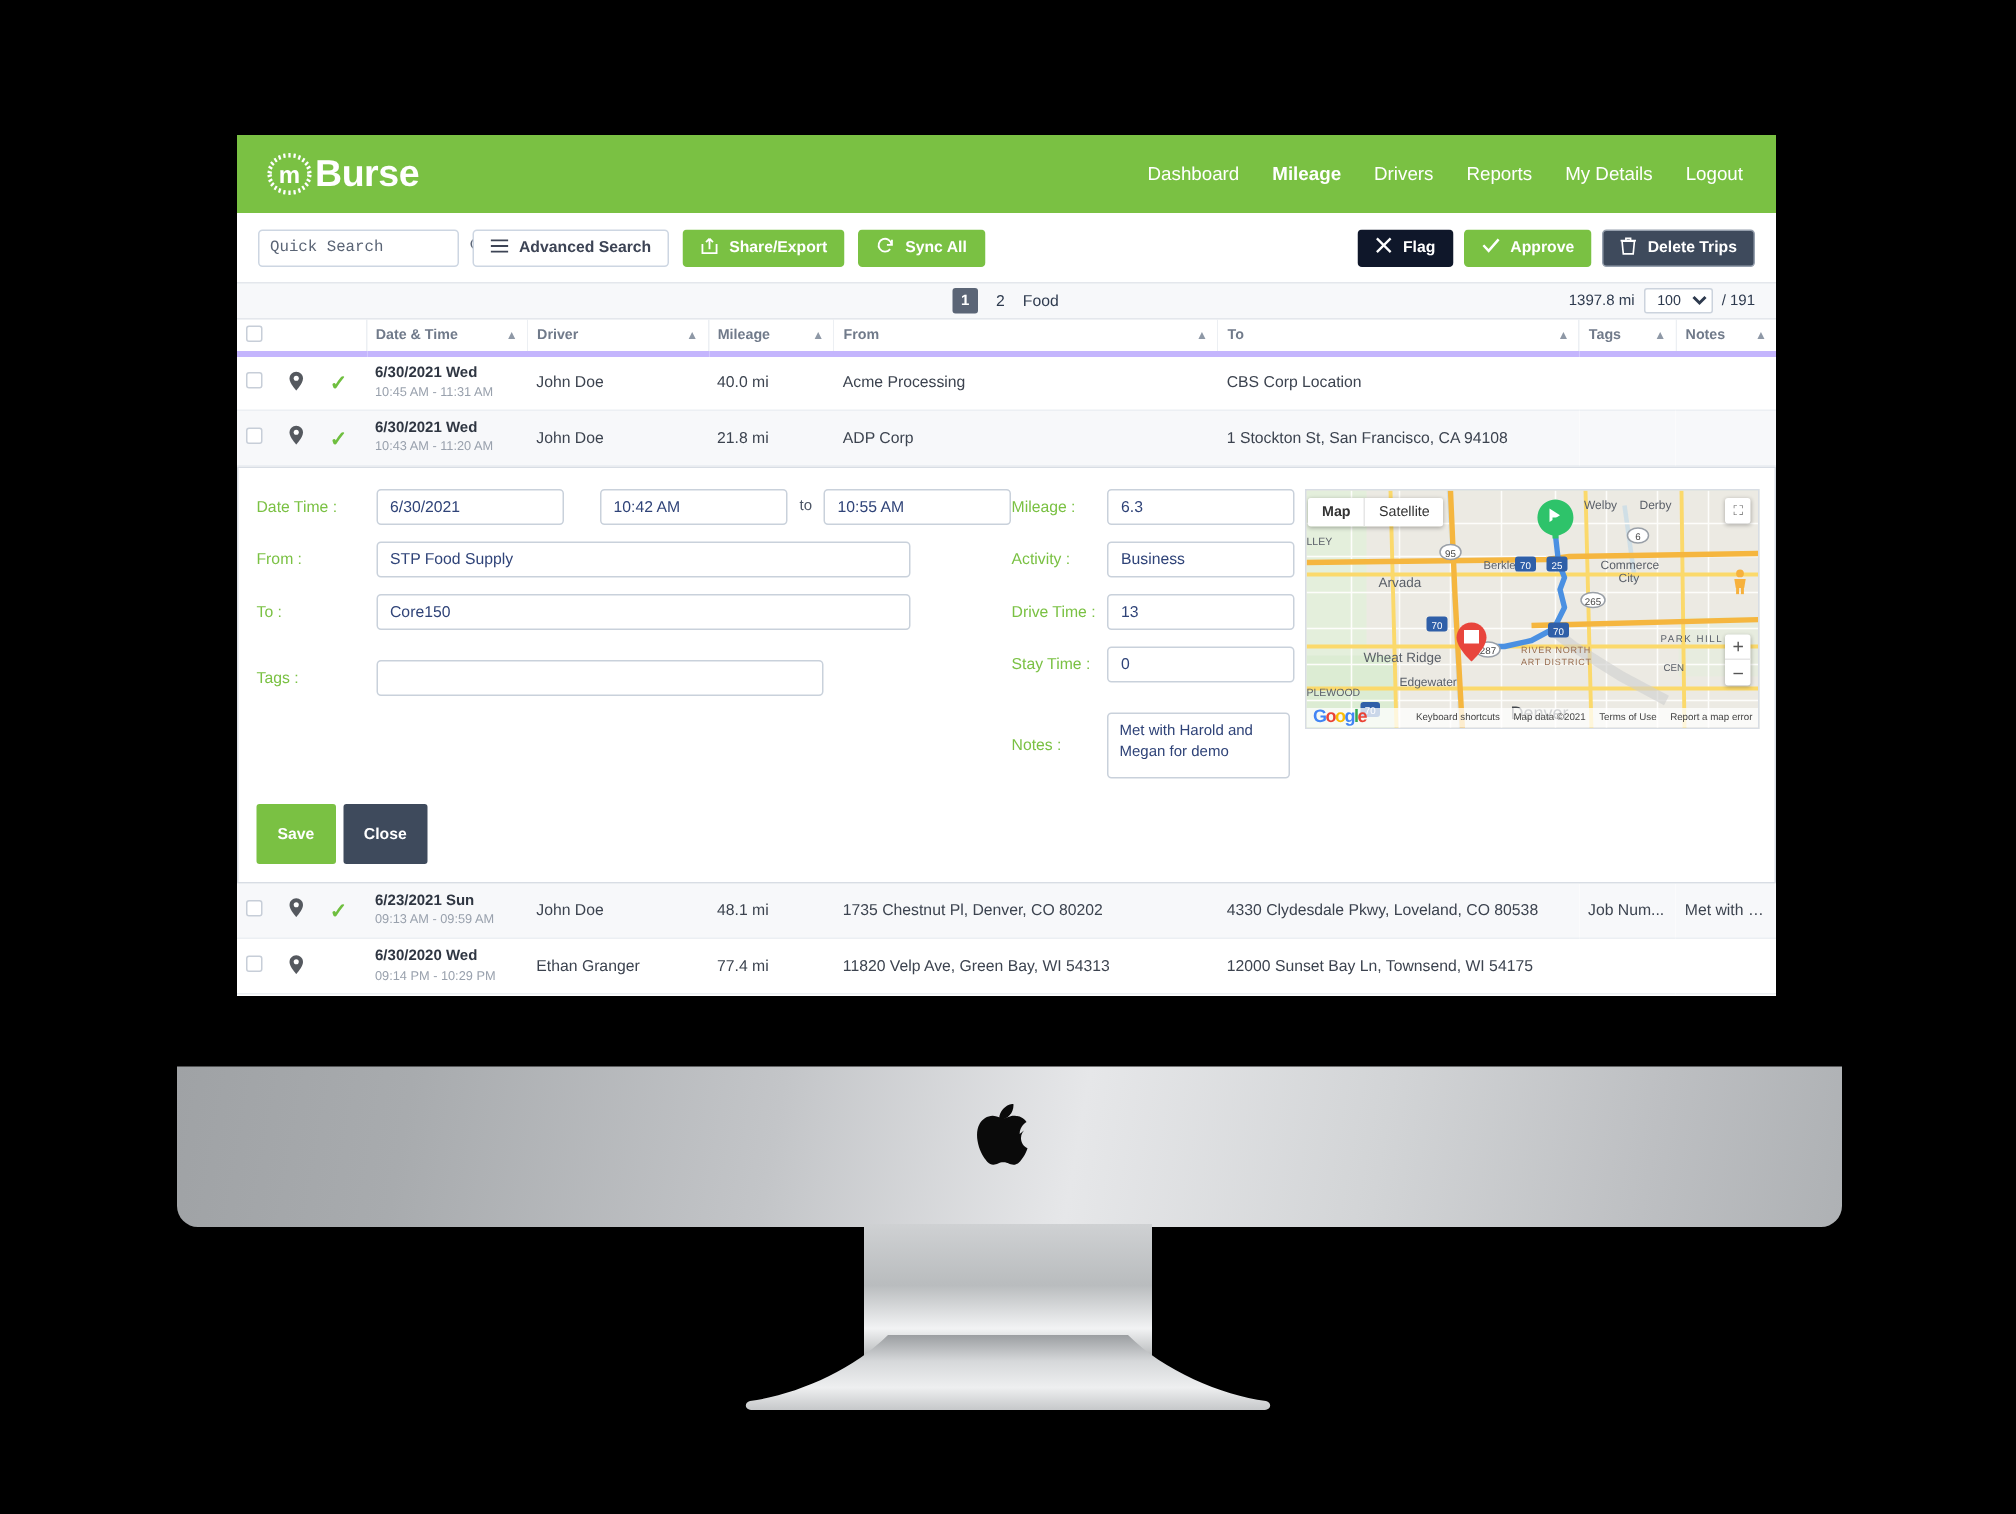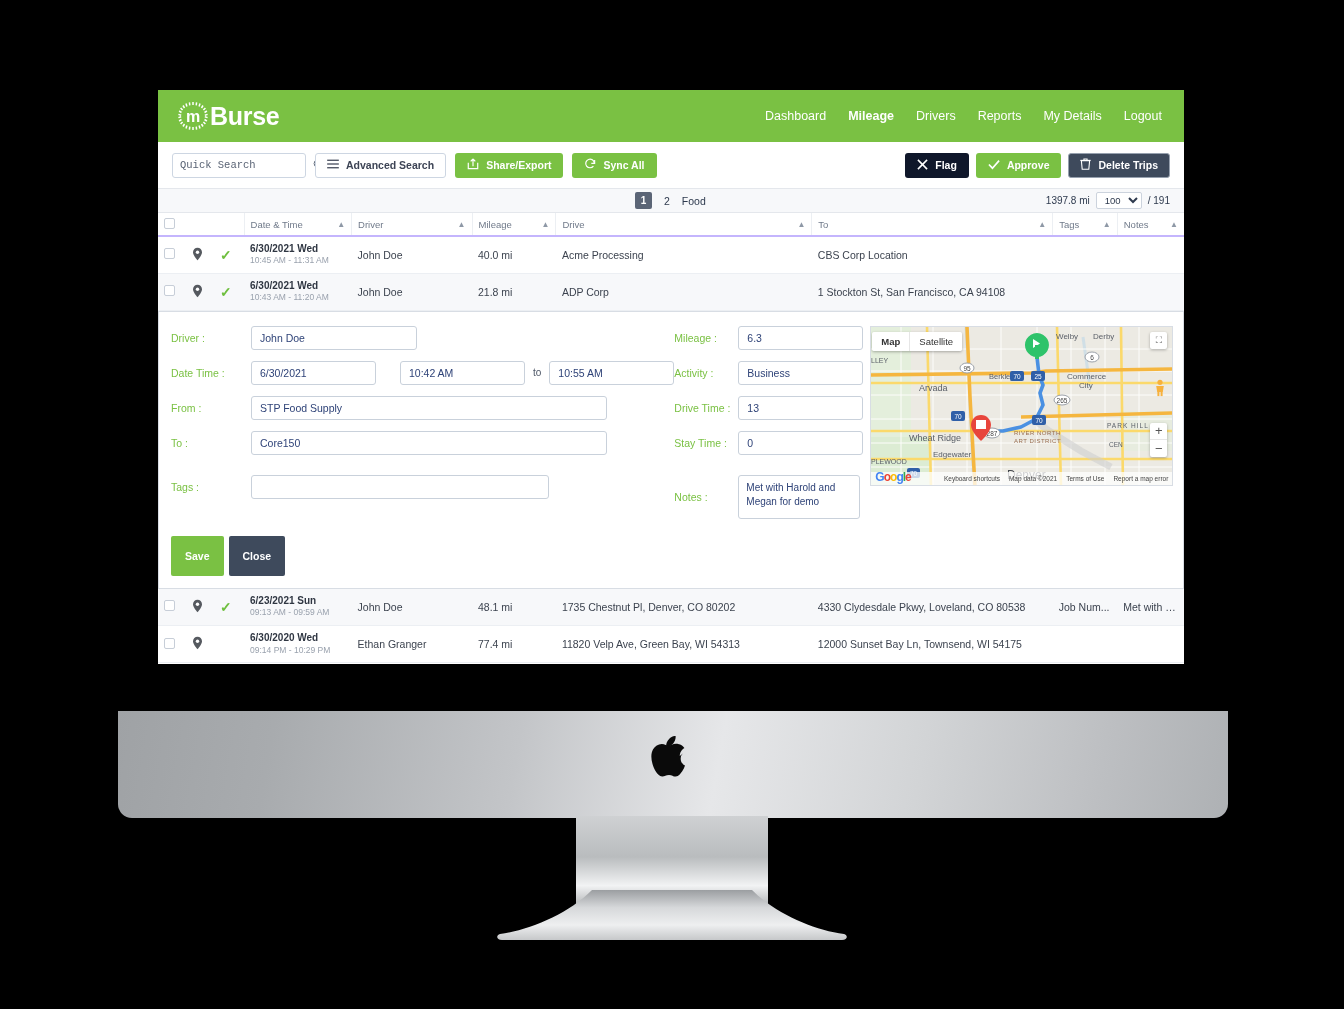--- a/index.html
+++ b/index.html
@@ -100,22 +100,22 @@
     font-size:10px; color:#2e3a4e;
   }
   .pg-select {
     width:46px; height:17px; border:1px solid #ccd3dd; border-radius:2px; background:#fff;
     font-size:9.5px; color:#2e3a4e; font-family:"Liberation Sans", sans-serif; padding-left:4px;
   }
 
   
   table.grid { width:100%; border-collapse:collapse; table-layout:fixed; }
   table.grid th {
-    background:#fff; border-bottom:2px solid #c4b5fd; height:23px;
-    font-size:9.5px; font-weight:normal; color:#707a8a; text-align:left;
+    background:#fff; border-bottom:4px solid #c4b5fd; height:23px;
+    font-size:9.5px; font-weight:bold; color:#707a8a; text-align:left;
     padding:0 6px; position:relative; vertical-align:middle;
   }
   .th-inner { display:flex; align-items:center; justify-content:space-between; }
   .caret { font-size:8px; color:#8e98a6; margin-left:4px; }
   .col-sep { border-left:1px solid #eceff3; }
   table.grid td {
     height:37px; font-size:10.5px; color:#3c434f; padding:0 6px;
     vertical-align:middle; border-bottom:1px solid #eceff3;
     overflow:hidden; white-space:nowrap; text-overflow:ellipsis;
   }
@@ -370,21 +370,21 @@
               </div>
           </th>
           <th class="col-sep">
             <div class="th-inner">
                 <span>Mileage</span>
                 <span class="caret">▲</span>
               </div>
           </th>
           <th class="col-sep">
             <div class="th-inner">
-                <span>Drive</span>
+                <span>From</span>
                 <span class="caret">▲</span>
               </div>
           </th>
           <th class="col-sep">
             <div class="th-inner">
                 <span>To</span>
                 <span class="caret">▲</span>
               </div>
           </th>
           <th class="col-sep">
@@ -446,24 +446,20 @@
           <td></td>
           <td></td>
         </tr>
       </tbody>
     </table>
 
     <div class="edit-panel">
       <div class="fgrid">
 
         <div class="fleft">
-          <div class="frow">
-            <span class="flabel">Driver :</span>
-            <input class="fin w-md" value="John Doe" style="">
-          </div>
           <div class="frow">
             <span class="flabel">Date Time :</span>
             <input class="fin w-sm" value="6/30/2021" style="">
             <span style="width:24px"></span>
             <input class="fin w-sm" value="10:42 AM" style="">
             <span class="fto">to</span>
             <input class="fin w-sm" value="10:55 AM" style="">
           </div>
           <div class="frow">
             <span class="flabel">From :</span>

